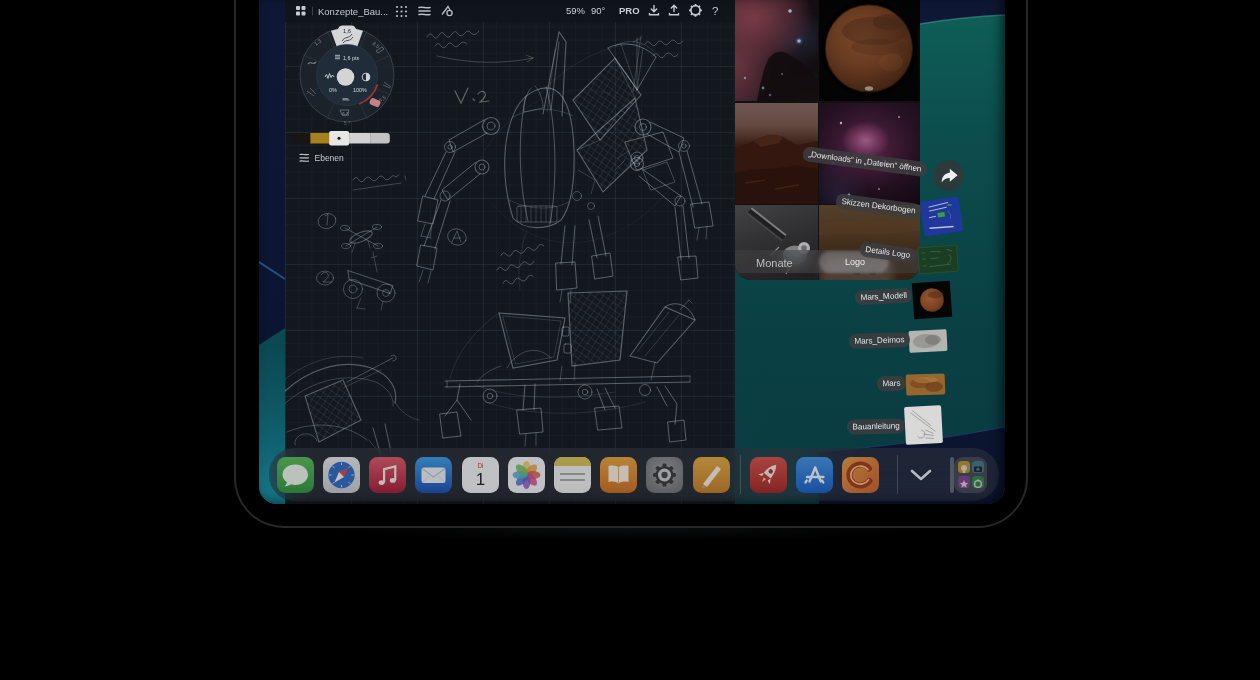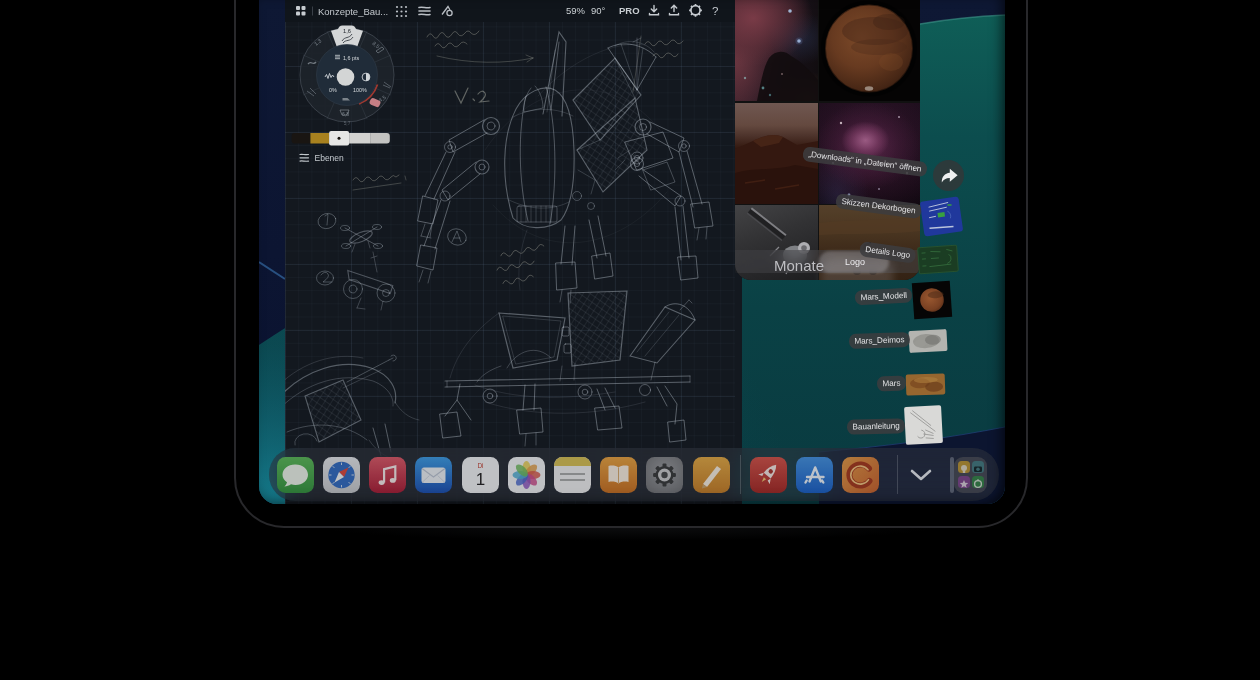--- a/index.html
+++ b/index.html
@@ -3,21 +3,21 @@
 <style>
 html,body{margin:0;padding:0;background:#000;}
 body{width:1260px;height:680px;position:relative;overflow:hidden;font-family:"Liberation Sans",sans-serif;}
 .abs{position:absolute;}
 
 #device{position:absolute;left:234px;top:-80px;width:794px;height:608px;background:#000;border:2px solid #28282b;border-radius:50px;box-sizing:border-box;}
 #screen{position:absolute;left:259px;top:0px;width:746px;height:504px;border-radius:0 0 18px 18px;overflow:hidden;background:#0d1630;}
 
 #wall{position:absolute;left:0;top:0;width:746px;height:504px;}
 
-#concepts{position:absolute;left:26px;top:0;width:450px;height:504px;background:#13181f;overflow:hidden;padding-left:7px;}
+#concepts{position:absolute;left:26px;top:0;width:450px;height:504px;background:#13181f;overflow:hidden;}
 #cgrid{position:absolute;left:0;top:0;width:450px;height:504px;
  background-image:linear-gradient(rgba(130,160,195,0.085) 1px,transparent 1px),linear-gradient(90deg,rgba(130,160,195,0.085) 1px,transparent 1px),linear-gradient(rgba(130,160,195,0.04) 1px,transparent 1px),linear-gradient(90deg,rgba(130,160,195,0.04) 1px,transparent 1px);
  background-size:66px 66px,66px 66px,13.2px 13.2px,13.2px 13.2px;}
 
 #photos{position:absolute;left:476px;top:0;width:185px;height:280px;border-radius:0 0 16px 16px;overflow:hidden;background:#111;}
 .pcell{position:absolute;overflow:hidden;}
 
 .pill{position:absolute;background:rgba(60,60,63,0.86);color:#e2e2e4;font-size:8.2px;line-height:1;padding:3.5px 5.5px;border-radius:7px;white-space:nowrap;letter-spacing:-0.05px;}
 
 #dock{position:absolute;left:10px;top:448px;width:730px;height:53px;border-radius:26px;background:rgba(48,52,62,0.52);-webkit-backdrop-filter:blur(14px);backdrop-filter:blur(14px);}
@@ -426,21 +426,21 @@
         <path d="M0,18 C30,14 70,16 101,12 L101,26 C70,30 30,28 0,30 Z" fill="#523a24" opacity="0.7"></path>
         <path d="M30,58 l8,-6 l10,-2 l8,2 l6,6 l-2,8 l-28,0 z" fill="#2a1a10"></path>
         <circle cx="38" cy="66" r="4" fill="#1e120a"></circle>
           <circle cx="54" cy="66" r="4" fill="#1e120a"></circle>
         <path d="M44,50 l2,-10 l6,-2" stroke="#241610" stroke-width="2" fill="none"></path>
       </svg></div>
 
     <div class="abs" style="left:0;top:250px;width:185px;height:23px;background:rgba(70,70,74,0.48);-webkit-backdrop-filter:blur(8px);backdrop-filter:blur(8px);"></div>
     <div class="abs" style="left:84px;top:251px;width:70px;height:22px;border-radius:11px;background:rgba(200,200,204,0.3);filter:blur(1.5px);"></div>
       <div class="abs" style="left:86px;top:258px;width:72px;height:40px;border-radius:12px;background:rgba(195,195,200,0.18);filter:blur(4px);"></div>
-    <div class="abs" style="left:39px;top:257px;font-size:15px;color:#bfbfc3;">Monate</div>
+    <div class="abs" style="left:21px;top:257px;font-size:11px;color:#bfbfc3;">Monate</div>
     <div class="abs" style="left:110px;top:257px;font-size:9px;color:#ededf0;">Logo</div>
   </div>
   <div id="dragitems">
 
     <div class="abs" style="left:663px;top:199px;width:39px;height:35px;border-radius:3px;background:#20389c;transform:rotate(-8deg);overflow:hidden;">
       <svg width="39" height="35">
           <g stroke="#ccd4e4" stroke-width="0.9" fill="none" opacity="0.9">
         <path d="M8,6.5 l20,-2 M8,10.5 l18,-1.5"></path>
             <path d="M7,17 l7,-0.5"></path>
             <path d="M6,27.5 l24,1.5" stroke-width="1.6"></path>

